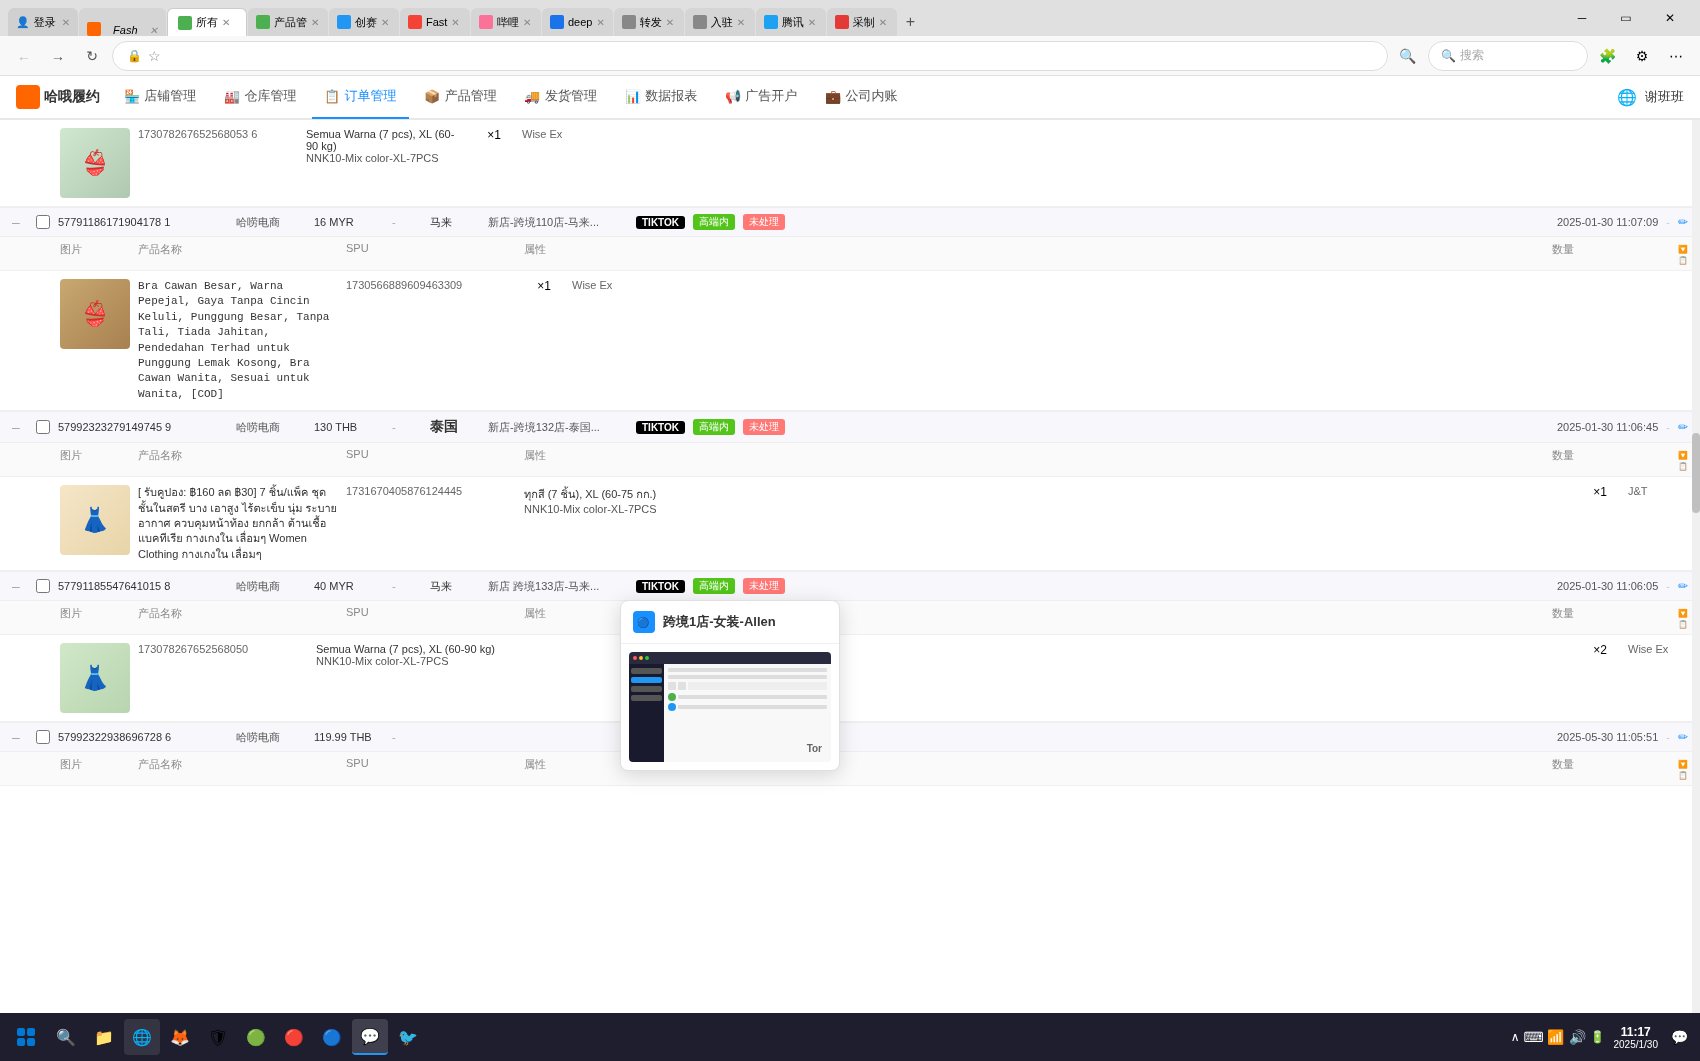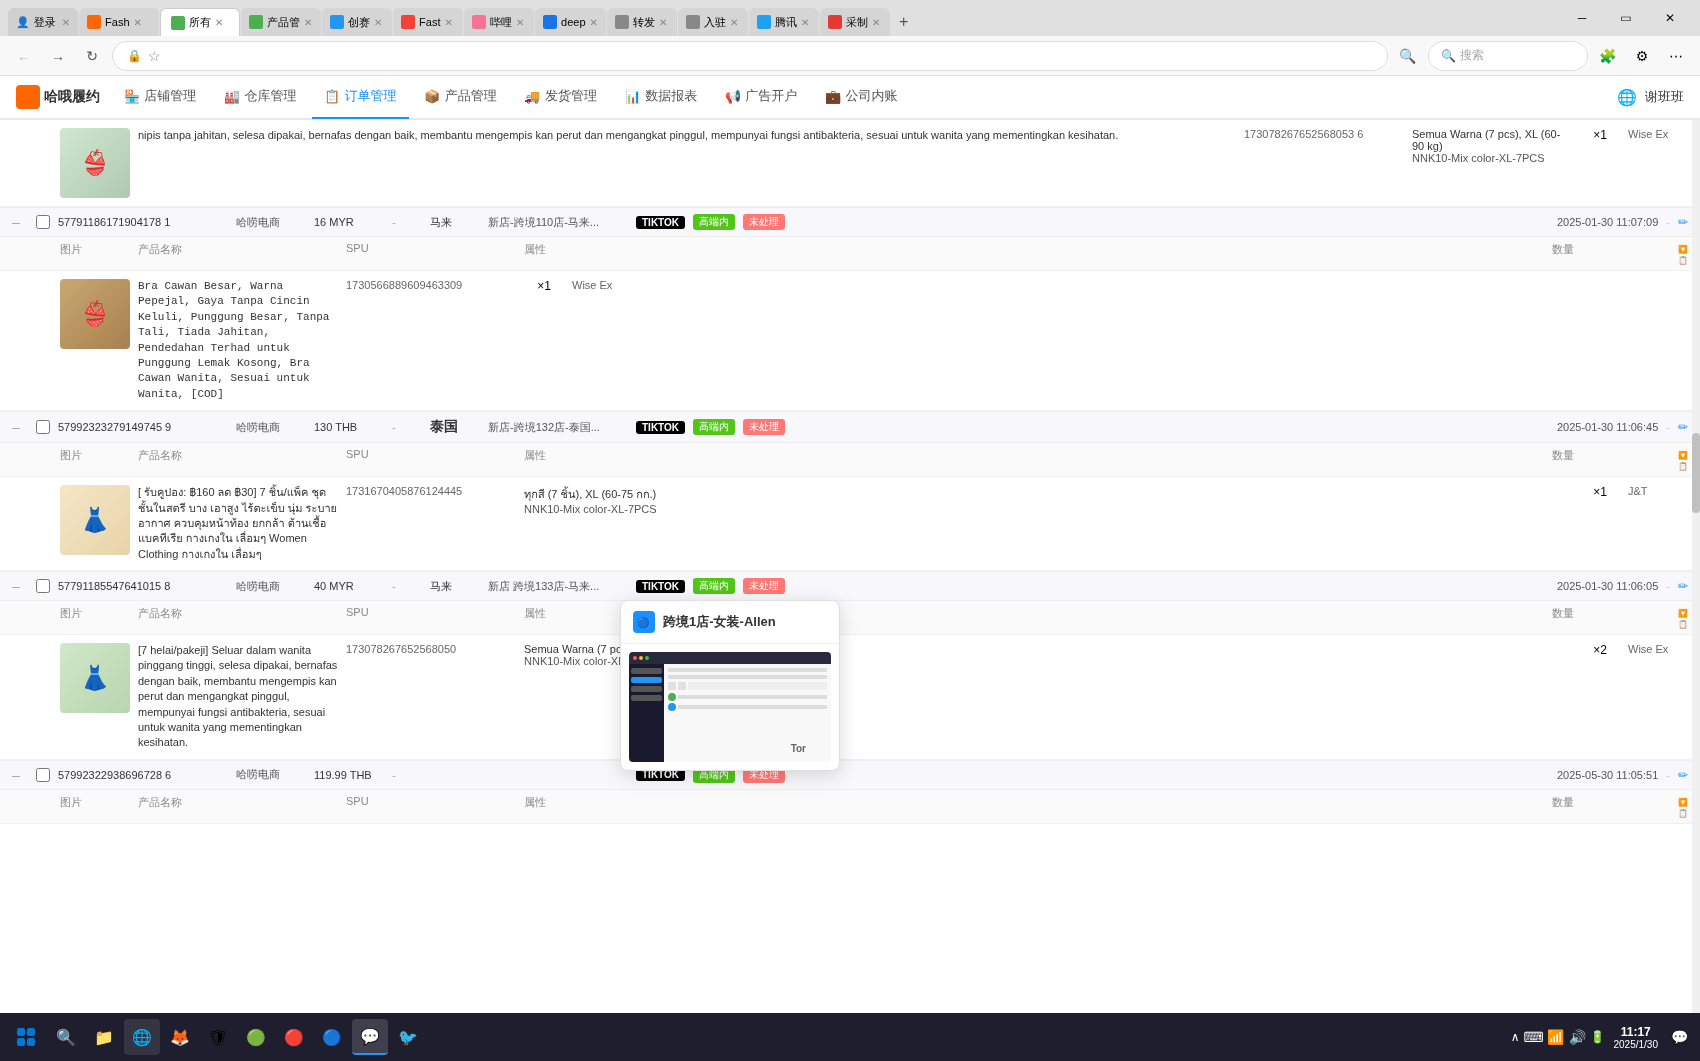--- a/index.html
+++ b/index.html
@@ -7,21 +7,21 @@
   </style>
 </head>
 <body>
 
 <div style="display:flex; align-items:flex-end; height:36px; background:#e0e0e0; padding:0 8px 0 8px; gap:1px;">
   <div style="display:flex;align-items:center;height:28px;padding:0 8px;background:#d0d0d0;border-radius:6px 6px 0 0;font-size:11px;gap:4px;min-width:70px;cursor:pointer;">
     <span style="font-size:11px;">👤</span>
     <span>登录</span>
     <span style="font-size:10px;color:#888;margin-left:2px;">✕</span>
   </div>
-  <div style="display:flex;align-items:center;height:28px;padding:0 8px;background:#d5d5d5;border-radius:6px 6px 0 0;font-size:11px;gap:4px;min-width:80px;cursor:pointer;">
+  <div style="display:flex;align-items:flex-end;height:28px;padding:0 8px;background:#d5d5d5;border-radius:6px 6px 0 0;font-size:11px;gap:12px;min-width:80px;cursor:pointer;font-style:italic;">
     <span style="width:14px;height:14px;background:#ff6600;border-radius:2px;display:inline-block;"></span>
     <span>Fash</span>
     <span style="font-size:10px;color:#888;">✕</span>
   </div>
   <div style="display:flex;align-items:center;height:28px;padding:0 10px;background:#ffffff;border-radius:6px 6px 0 0;font-size:11px;gap:4px;min-width:80px;cursor:pointer;border-top:1px solid #ccc;border-left:1px solid #ccc;border-right:1px solid #ccc;">
     <span style="width:14px;height:14px;background:#4caf50;border-radius:2px;display:inline-block;"></span>
     <span>所有</span>
     <span style="font-size:10px;color:#888;">✕</span>
   </div>
   <div style="display:flex;align-items:center;height:28px;padding:0 8px;background:#d5d5d5;border-radius:6px 6px 0 0;font-size:11px;gap:4px;min-width:80px;cursor:pointer;">
@@ -136,23 +136,20 @@
     <span style="font-size:16px;cursor:pointer;">🌐</span>
     <span style="font-size:13px;color:#333;cursor:pointer;">谢班班</span>
   </div>
 </div>
 
 <div style="background:#fff;overflow:hidden;height:calc(1061px - 36px - 40px - 44px - 48px);position:relative;">
 
   <div style="display:flex;align-items:flex-start;padding:8px 12px 8px 60px;border-bottom:1px solid #f0f0f0;gap:8px;">
     <div style="width:70px;height:70px;background:#e8e8e8;border-radius:4px;flex-shrink:0;overflow:hidden;display:flex;align-items:center;justify-content:center;">
       <div style="width:100%;height:100%;background:linear-gradient(135deg,#d0e8d0,#b0c8b0);display:flex;align-items:center;justify-content:center;font-size:24px;">👙</div>
-    </div>
-    <div style="flex:1;min-width:0;">
-      <div style="font-size:11px;color:#333;line-height:1.4;margin-bottom:4px;">nipis tanpa jahitan, selesa dipakai, bernafas dengan baik, membantu mengempis kan perut dan mengangkat pinggul, mempunyai fungsi antibakteria, sesuai untuk wanita yang mementingkan kesihatan.</div>
     </div>
     <div style="width:160px;font-size:11px;color:#666;">173078267652568053 6</div>
     <div style="width:160px;">
       <div style="font-size:11px;color:#333;">Semua Warna (7 pcs), XL (60-90 kg)</div>
       <div style="font-size:11px;color:#555;">NNK10-Mix color-XL-7PCS</div>
     </div>
     <div style="width:40px;text-align:center;font-size:12px;">×1</div>
     <div style="width:60px;font-size:11px;color:#666;">Wise Ex</div>
   </div>
 
@@ -276,23 +273,20 @@
       <span style="display:inline-flex;flex-direction:column;gap:2px;">
         <span style="font-size:8px;color:#aaa;">🔽</span>
         <span style="font-size:8px;color:#aaa;">📋</span>
       </span>
     </span>
   </div>
 
   <div style="display:flex;align-items:flex-start;padding:8px 12px 8px 60px;border-bottom:1px solid #f0f0f0;gap:8px;position:relative;">
     <div style="width:70px;height:70px;border-radius:4px;flex-shrink:0;overflow:hidden;background:#d8e8d0;">
       <div style="width:100%;height:100%;background:linear-gradient(135deg,#d0e8c8,#b8d4b0);display:flex;align-items:center;justify-content:center;font-size:24px;">👗</div>
-    </div>
-    <div style="width:200px;">
-      <div style="font-size:11px;color:#333;line-height:1.4;">[7 helai/pakeji] Seluar dalam wanita pinggang tinggi, selesa dipakai, bernafas dengan baik, membantu mengempis kan perut dan mengangkat pinggul, mempunyai fungsi antibakteria, sesuai untuk wanita yang mementingkan kesihatan.</div>
     </div>
     <div style="width:170px;font-size:11px;color:#666;">173078267652568050</div>
     <div style="flex:1;">
       <div style="font-size:11px;color:#333;">Semua Warna (7 pcs), XL (60-90 kg)</div>
       <div style="font-size:11px;color:#555;">NNK10-Mix color-XL-7PCS</div>
     </div>
     <div style="width:40px;text-align:center;font-size:12px;">×2</div>
     <div style="width:60px;font-size:11px;color:#666;">Wise Ex</div>
   </div>
 
@@ -364,21 +358,21 @@
             </div>
             <div style="display:flex;gap:2px;margin-bottom:2px;">
               <div style="width:8px;height:8px;background:#4caf50;border-radius:50%;"></div>
               <div style="flex:1;height:4px;background:#ddd;border-radius:1px;margin-top:2px;"></div>
             </div>
             <div style="display:flex;gap:2px;">
               <div style="width:8px;height:8px;background:#2196f3;border-radius:50%;"></div>
               <div style="flex:1;height:4px;background:#ddd;border-radius:1px;margin-top:2px;"></div>
             </div>
 
-            <div style="position:absolute;bottom:8px;right:25px;font-size:10px;color:#666;font-weight:bold;">Tor</div>
+            <div style="position:absolute;bottom:8px;right:9px;font-size:10px;color:#666;font-weight:bold;">Tor</div>
           </div>
         </div>
       </div>
     </div>
   </div>
 </div>
 
 <div style="position:fixed;bottom:0;left:0;right:0;height:48px;background:#1e1e2e;display:flex;align-items:center;padding:0 6px;gap:2px;z-index:2000;">
   <div style="width:40px;height:40px;display:flex;align-items:center;justify-content:center;cursor:pointer;border-radius:4px;">
     <div style="display:grid;grid-template-columns:1fr 1fr;gap:2px;width:18px;height:18px;">

